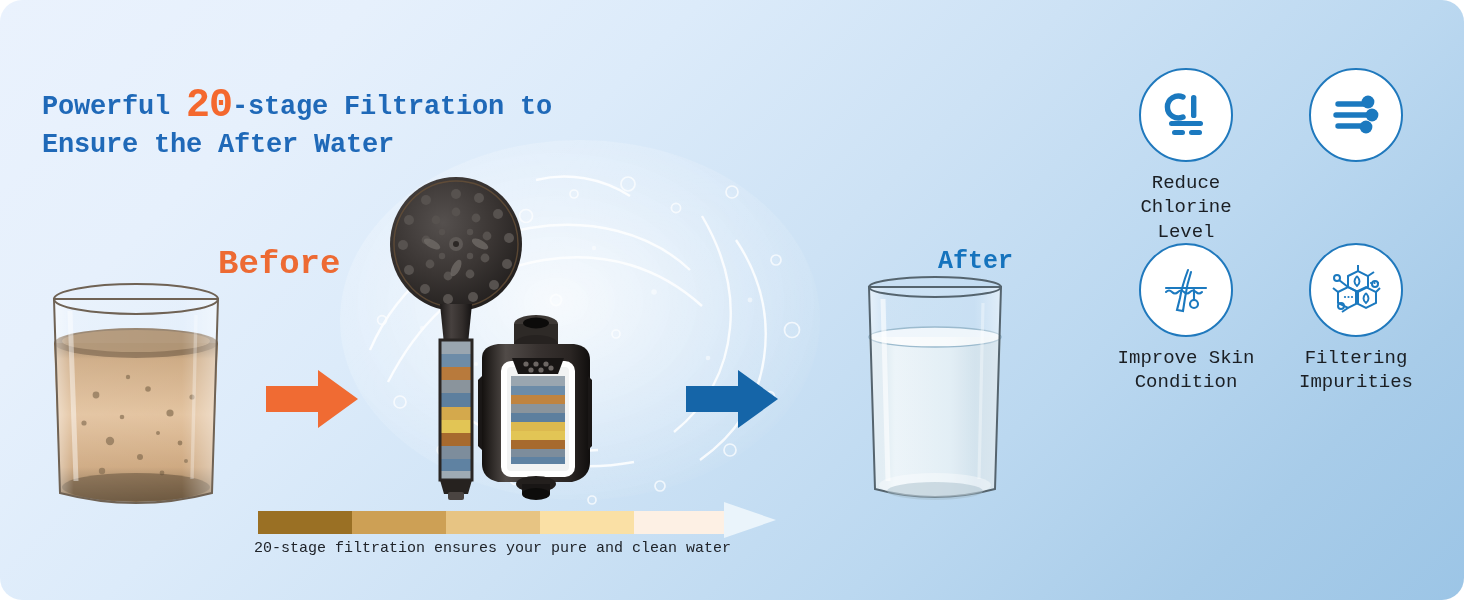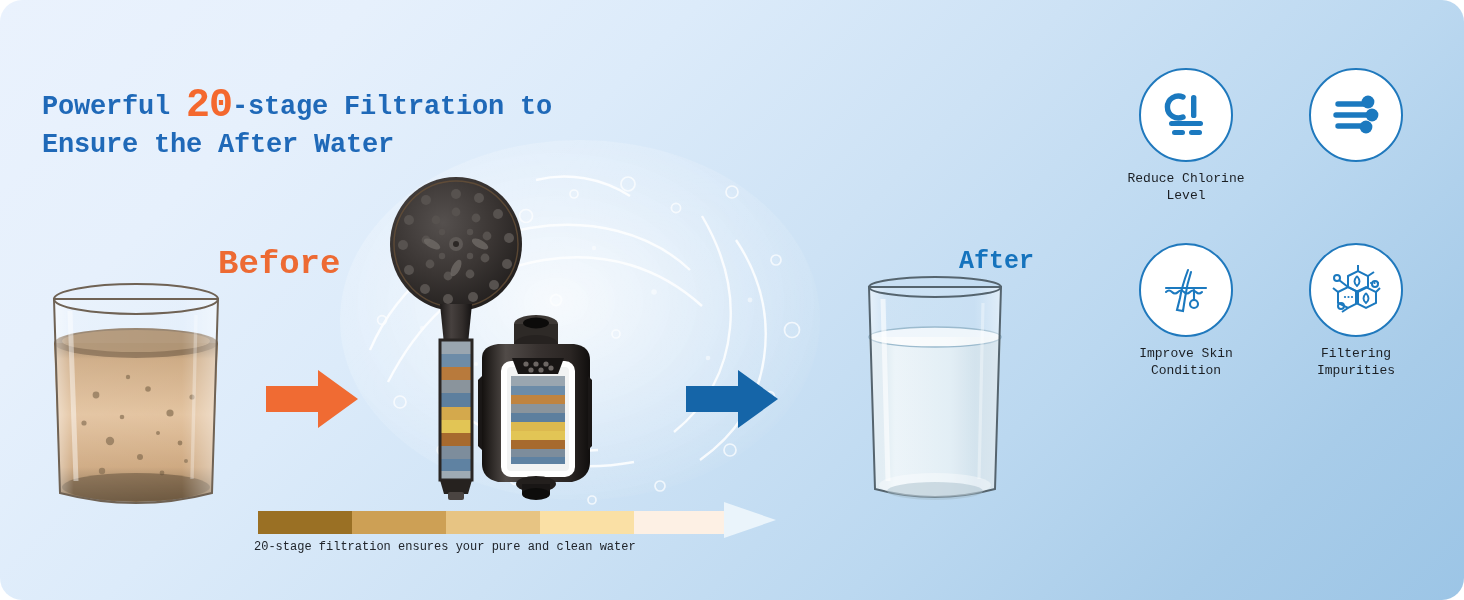--- a/index.html
+++ b/index.html
@@ -95,21 +95,21 @@
     position: absolute;
     left: 466px; top: -6px;
     width: 0; height: 0;
     border-top: 18px solid transparent;
     border-bottom: 18px solid transparent;
     border-left: 52px solid #eaf4fb;
   }
   .caption {
     position: absolute;
     left: 254px; top: 540px;
-    font-size: 12px;
+    font-size: 15px;
     color: #20242a;
     white-space: nowrap;
   }
 
   
   .features {
     position: absolute;
     left: 1106px; top: 68px;
     width: 330px; height: 520px;
     display: grid;
@@ -127,21 +127,21 @@
     border-radius: 50%;
     background: #ffffff;
     border: 2px solid #2079bd;
     display: flex;
     align-items: center;
     justify-content: center;
     flex: none;
   }
   .feat-label {
     margin-top: 9px;
-    font-size: 13px;
+    font-size: 19px;
     line-height: 1.28;
     color: #1b1f24;
     text-align: center;
     max-width: 158px;
   }
 </style>
 </head>
 <body>
 
 <div class="banner">
@@ -411,21 +411,21 @@
     <ellipse cx="80" cy="62" rx="66" ry="10" fill="none" stroke="#8fb2c8" stroke-width="1.4"></ellipse>
 
     <path d="M14 12 L146 12 L140 214 Q80 230 20 214 Z" fill="url(#glassBodyA)" stroke="#55646e" stroke-width="2"></path>
     <ellipse cx="80" cy="12" rx="66" ry="10" fill="none" stroke="#55646e" stroke-width="2"></ellipse>
     <path d="M28 24 L33 206" stroke="#ffffff" stroke-width="5" opacity=".6" fill="none"></path>
     <path d="M128 28 L124 204" stroke="#ffffff" stroke-width="3.2" opacity=".35" fill="none"></path>
     <ellipse cx="80" cy="210" rx="56" ry="12" fill="#ffffff" opacity=".38"></ellipse>
     <ellipse cx="80" cy="216" rx="48" ry="9" fill="#9fb7c6" opacity=".45"></ellipse>
   </svg>
 
-  <div class="lbl-after" style="color: rgb(21, 115, 189); margin-left: 21px;">After</div>
+  <div class="lbl-after" style="color: rgb(21, 115, 189);">After</div>
 
   <div class="grad-wrap">
     <div class="grad-bar">
       <span style="background:#9a7024"></span>
       <span style="background:#cda055"></span>
       <span style="background:#e7c483"></span>
       <span style="background:#fae0a5"></span>
       <span style="background:#fdf0e4"></span>
     </div>
     <div class="grad-head" style="border-left-color: rgb(234, 244, 251);"></div>

